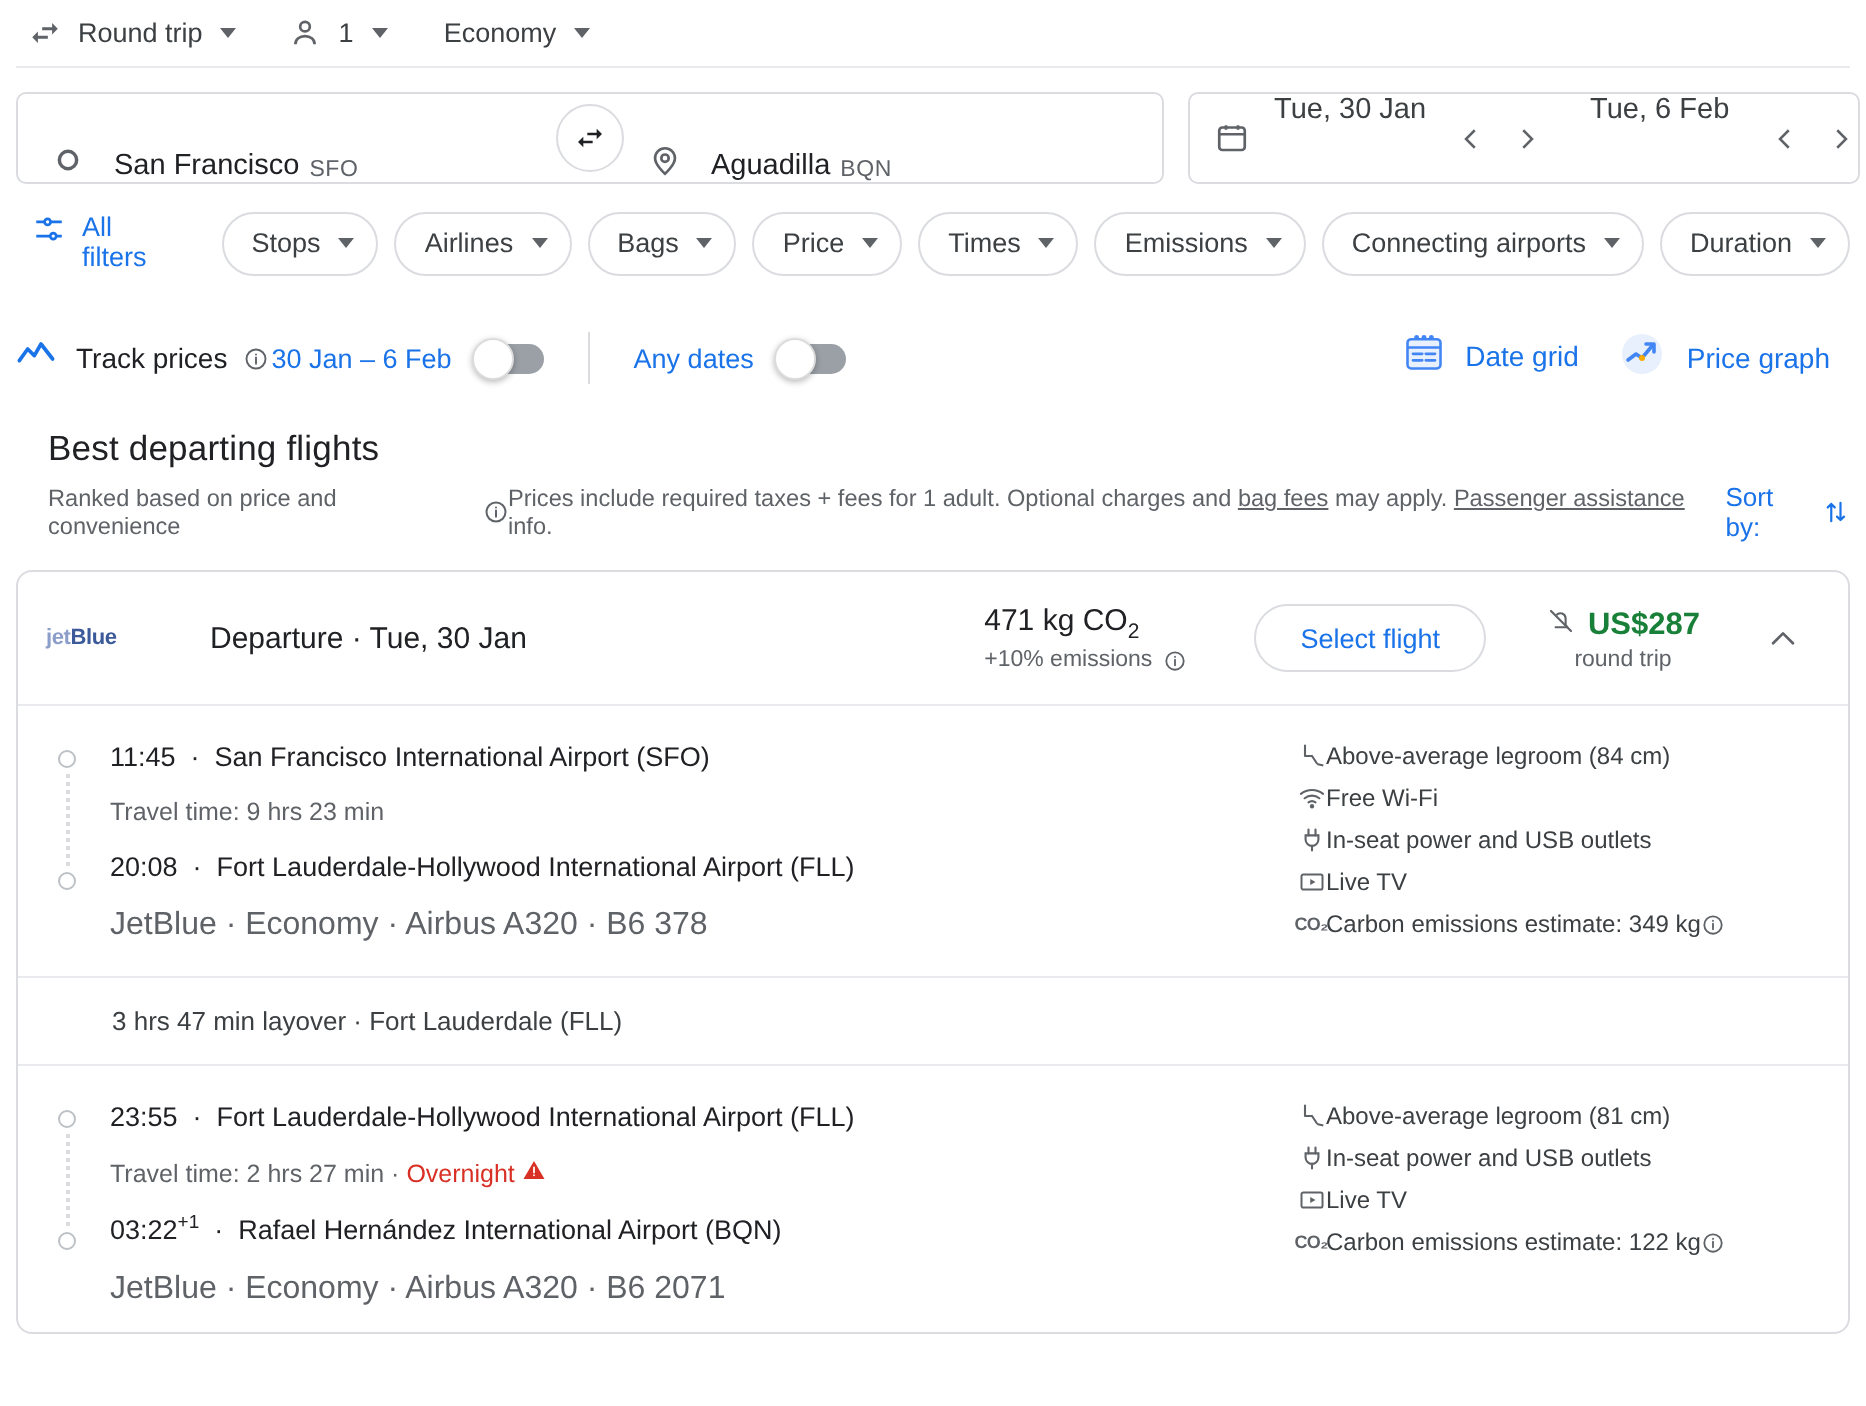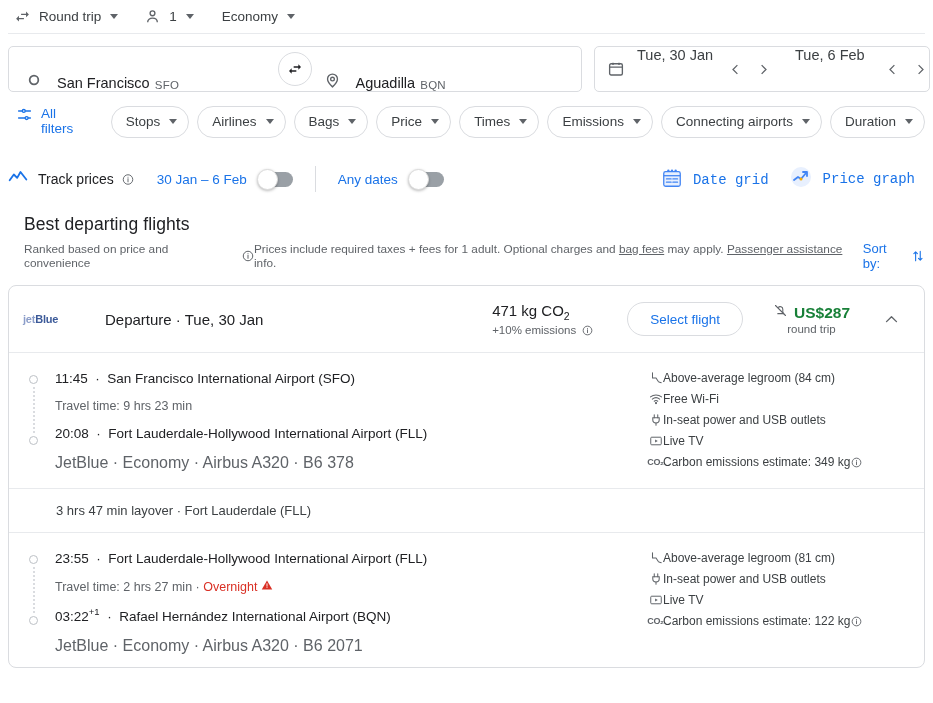--- a/index.html
+++ b/index.html
@@ -110,21 +110,21 @@
     width: 34px; height: 15px; border-radius: 8px;
     background: #9aa0a6; position: relative; margin-left: 12px; cursor: pointer;
   }
   .toggle .knob {
     position: absolute; left: -2px; top: -3px;
     width: 21px; height: 21px; border-radius: 50%;
     background: #fff; border: 1px solid #dcdcdc;
     box-shadow: 0 1px 3px rgba(0,0,0,.28);
   }
   .tsep { width: 1px; height: 26px; background: #dadce0; margin: 0 22px; }
-  .rightlinks { margin-left: auto; display: flex; align-items: flex-end; font-family: Liberation Mono, monospace; }
+  .rightlinks { margin-left: auto; display: flex; align-items: flex-start; }
   .rl { display: flex; align-items: center; gap: 10px; padding: 0 10px; cursor: pointer; }
   .rl .rlabel { color: #1a73e8; font-size: 14px; font-weight: 500; }
 
   
   .sectionhead { padding: 12px 8px 0 24px; }
   .sectiontitle { font-size: 17.5px; font-weight: 500; color: #202124; letter-spacing: .1px; }
   .subrow { display: flex; align-items: center; margin-top: 6px; font-size: 11.8px; color: #5f6368; }
   .subrow .note2 { }
   .subrow u { text-decoration: underline; }
   .sortby { margin-left: auto; display: flex; align-items: center; gap: 4px;
@@ -336,21 +336,21 @@
           <path d="M2 16l5-7 4 4 4-7 7 9"></path>
         </svg>
     </span>
     <span class="tracklabel">Track prices</span>
     <span class="infoi" style="margin-left:8px">
       <svg width="13" height="13" viewBox="0 0 24 24" fill="none" stroke="#5f6368" stroke-width="1.9">
           <circle cx="12" cy="12" r="9.5"></circle>
           <path d="M12 10.5v6.2M12 7.4v.1" stroke-linecap="round"></path>
         </svg>
     </span>
-    <span class="bluelink" style="margin-left:23px">30 Jan – 6 Feb</span>
+    <span class="bluelink" style="margin-left:2px">30 Jan – 6 Feb</span>
     <div class="toggle">
         <div class="knob"></div>
       </div>
     <span class="tsep"></span>
     <span class="bluelink">Any dates</span>
     <div class="toggle">
         <div class="knob"></div>
       </div>
 
     <div class="rightlinks">

